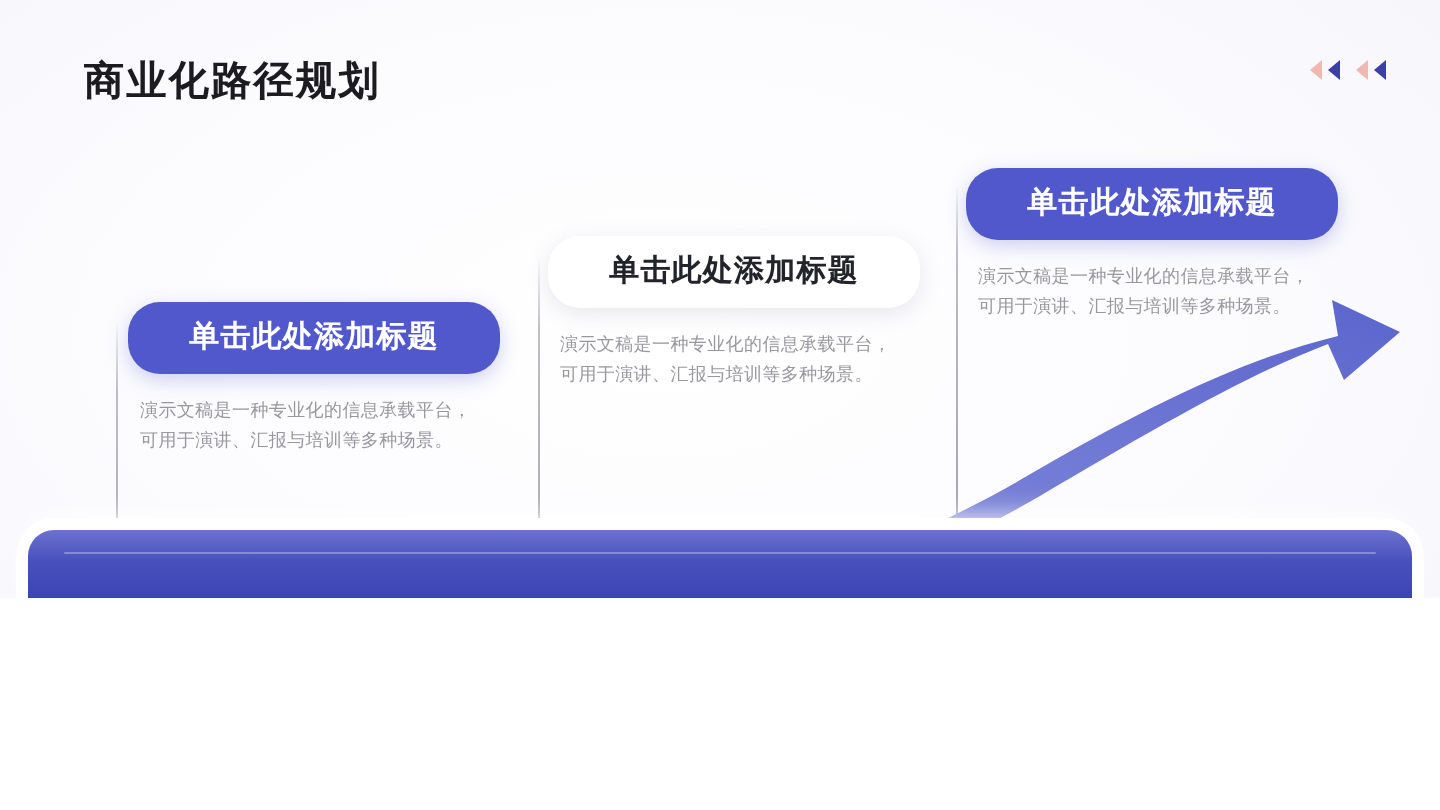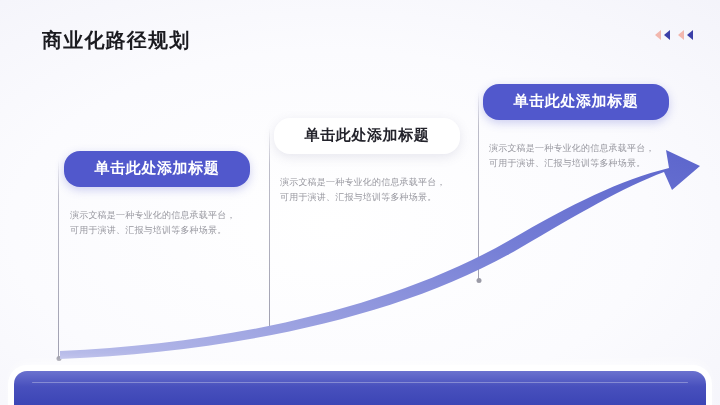--- a/index.html
+++ b/index.html
@@ -6,21 +6,21 @@
     margin: 0;
     padding: 0;
     background: #ffffff;
   }
   body {
     font-family: "Liberation Sans", "DejaVu Sans", sans-serif;
   }
   #slide {
     position: relative;
     width: 720px;
-    height: 405px;
+    height: 299px;
     overflow: hidden;
     background:
       radial-gradient(ellipse 760px 420px at 46% 56%, #ffffff 0%, #fbfbfe 42%, #f3f3fa 78%, #eeeef7 100%);
   }
 
   
   #title {
     position: absolute;
     left: 42px;
     top: 27px;
@@ -93,21 +93,21 @@
     background: #5158cc;
     color: #ffffff;
     box-shadow: 0 3px 10px rgba(81,88,204,.28);
   }
   .pill-white {
     background: #ffffff;
     color: #23232b;
     box-shadow: 0 3px 11px rgba(110,110,150,.16);
   }
   .card-body {
-    margin-top: 21px;
+    margin-top: 11px;
     padding: 0 6px;
     font-size: 9px;
     line-height: 1.65;
     color: #97979f;
     letter-spacing: .2px;
     white-space: nowrap;
   }
 
   
   #bottom-bar {

